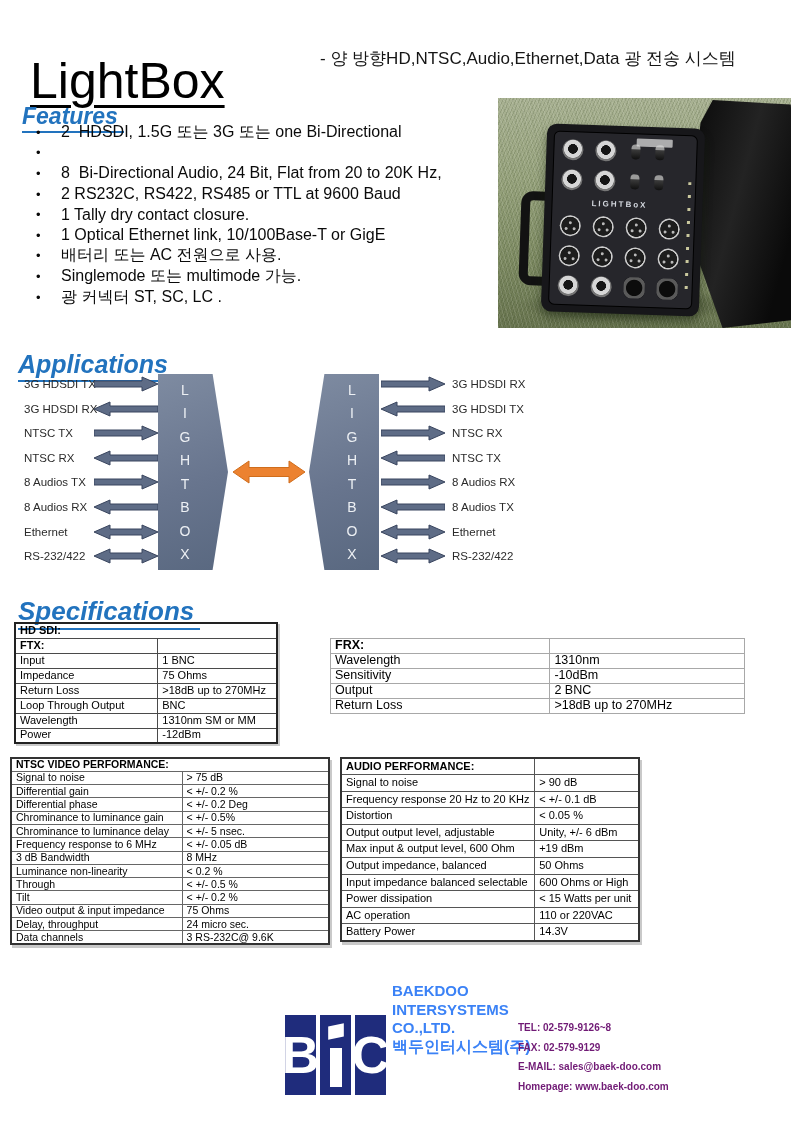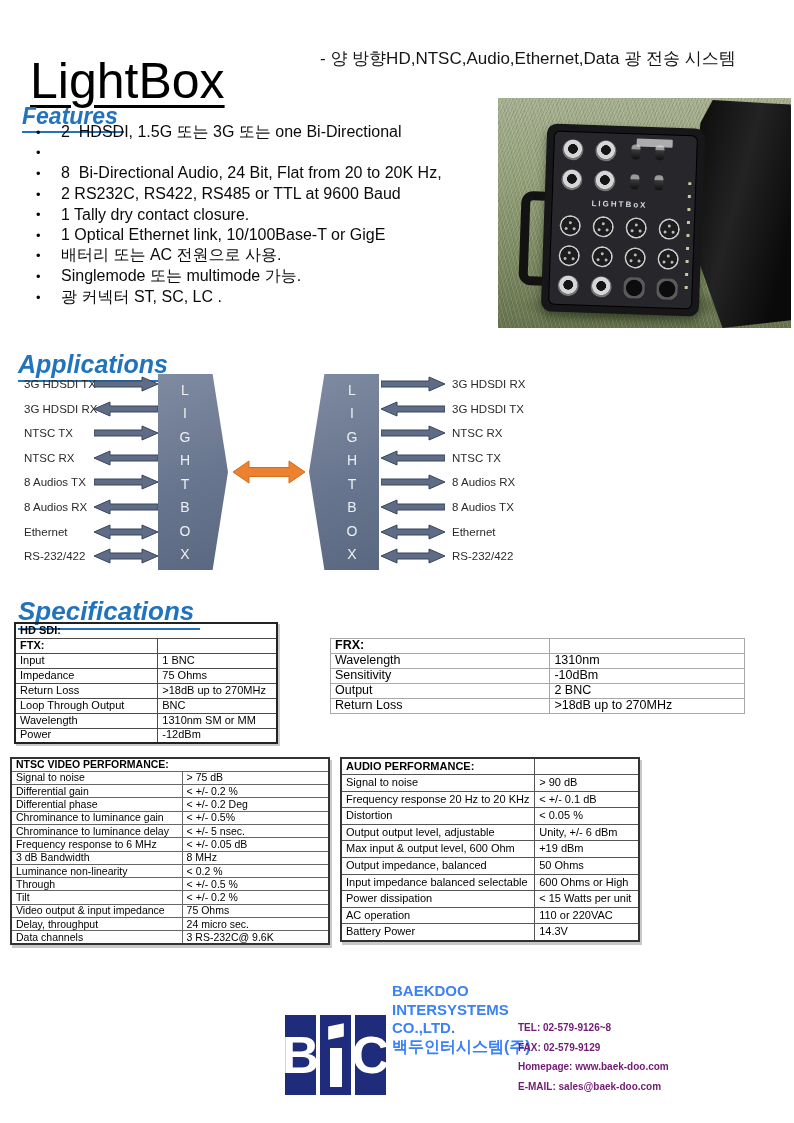--- a/index.html
+++ b/index.html
@@ -485,17 +485,17 @@
     </div>
   <div class="company">
       <div>BAEKDOO</div>
       <div>INTERSYSTEMS</div>
       <div>CO.,LTD.</div>
       <div>백두인터시스템(주)</div>
     </div>
   <div class="contact">
       <div>TEL: 02-579-9126~8</div>
       <div>FAX: 02-579-9129</div>
+      <div>E-MAIL: sales@baek-doo.com</div>
       <div>Homepage: www.baek-doo.com</div>
-      <div>E-MAIL: sales@baek-doo.com</div>
     </div>
 
 </div>
 
 </body></html>

